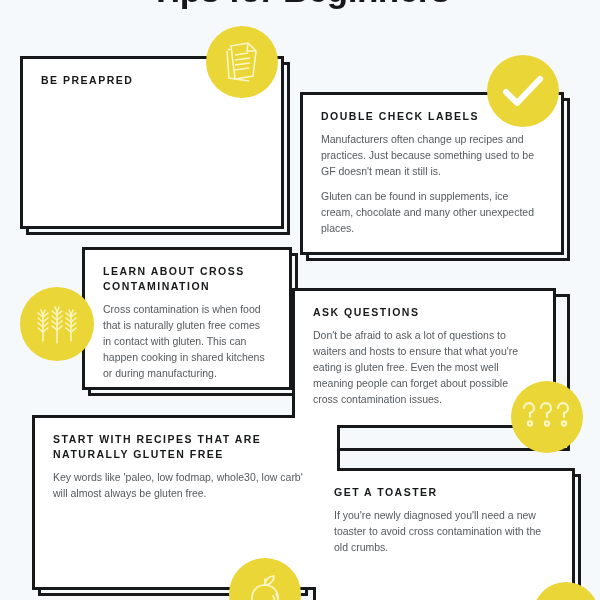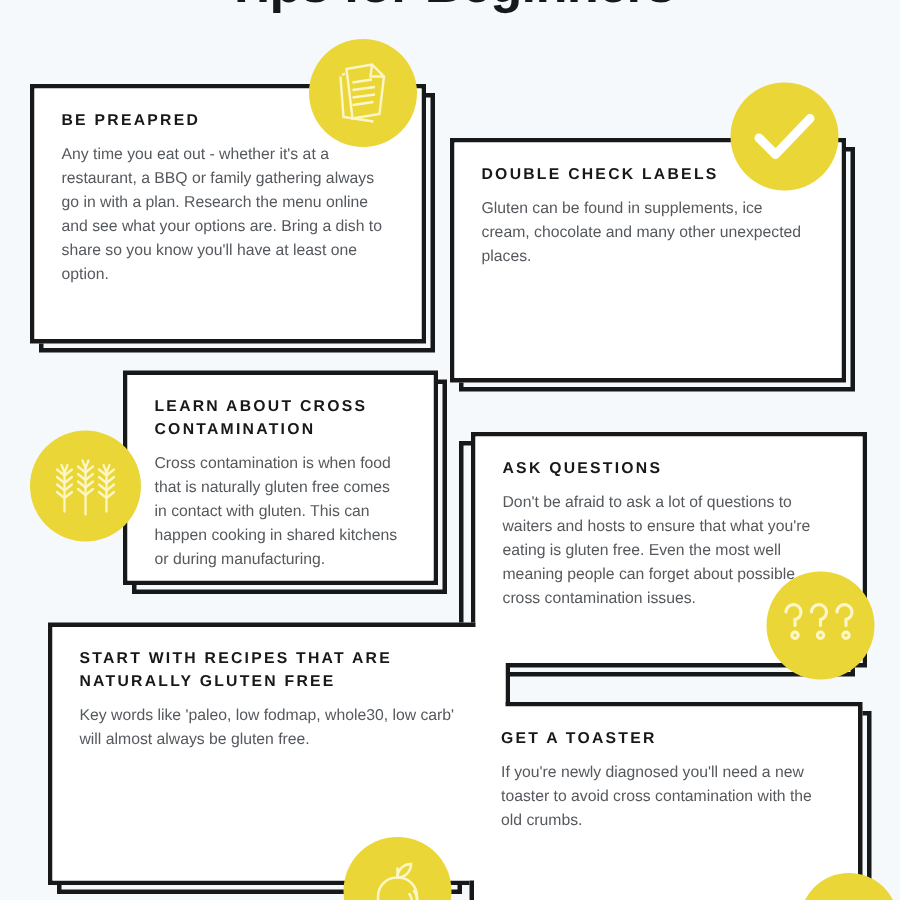--- a/index.html
+++ b/index.html
@@ -82,21 +82,21 @@
     display:flex;
     align-items:center;
     justify-content:center;
   }
   .circle svg { display:block; }
 
   
   #card-prepared   { left:20px;  top:56px;  width:264px; height:173px; }
   #card-labels     { left:300px; top:92px;  width:264px; height:163px; }
   #card-cross      { left:82px;  top:247px; width:210px; height:143px; }
-  #card-ask        { left:314px; top:288px; width:264px; height:157px; }
+  #card-ask        { left:292px; top:288px; width:264px; height:140px; }
   #card-recipes    { left:32px;  top:415px; width:308px; height:175px; }
   #card-toaster    { left:313px; top:468px; width:262px; height:135px; }
 
   #circle-doc      { left:206px; top:26px;  width:72px;  height:72px; }
   #circle-check    { left:487px; top:55px;  width:72px;  height:72px; }
   #circle-wheat    { left:20px;  top:287px; width:74px;  height:74px; }
   #circle-quest    { left:511px; top:381px; width:72px;  height:72px; }
   #circle-fruit    { left:229px; top:558px; width:72px;  height:72px; }
   #circle-corner   { left:533px; top:582px; width:66px;  height:66px; }
 </style>
@@ -105,29 +105,29 @@
 
 <div id="stage">
 
   <div id="page-title">Tips for Beginners</div>
 
   <div class="frame" style="left:26px; top:62px; width:264px; height:173px;"></div>
   <div class="card" id="card-prepared">
     <div class="plate"></div>
     <div class="card-body">
       <div class="card-title">BE PREAPRED</div>
-      <div class="card-para">Any time you eat out - whether it's at a restaurant, a BBQ or family gathering always go in with a plan. Research the menu online and see what your options are. Bring a dish to share so you know you'll have at least one option.</div>
     </div>
   </div>
 
   <div class="frame" style="left:306px; top:98px; width:264px; height:163px;"></div>
   <div class="card" id="card-labels">
     <div class="plate"></div>
     <div class="card-body">
       <div class="card-title">DOUBLE CHECK LABELS</div>
+      <div class="card-para">Manufacturers often change up recipes and practices. Just because something used to be GF doesn't mean it still is.</div>
       <div class="card-para">Gluten can be found in supplements, ice cream, chocolate and many other unexpected places.</div>
     </div>
   </div>
 
   <div class="frame" style="left:88px; top:253px; width:210px; height:143px;"></div>
   <div class="card" id="card-cross">
     <div class="plate"></div>
     <div class="card-body">
       <div class="card-title">LEARN ABOUT CROSS CONTAMINATION</div>
       <div class="card-para">Cross contamination is when food that is naturally gluten free comes in contact with gluten. This can happen cooking in shared kitchens or during manufacturing.</div>

